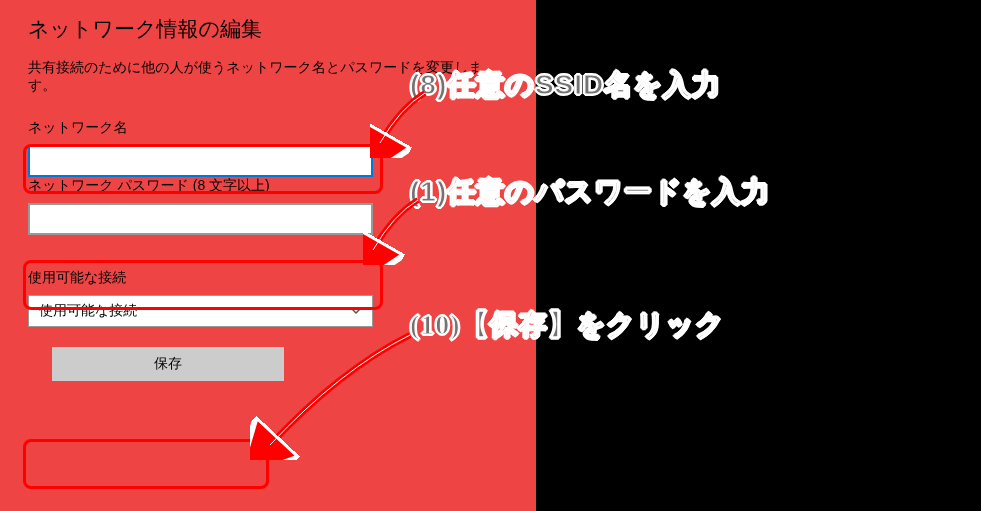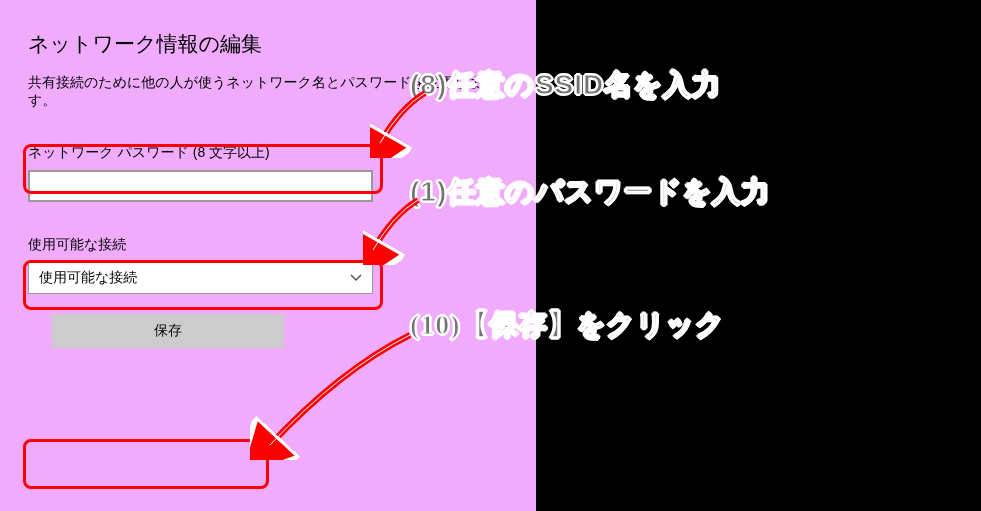--- a/index.html
+++ b/index.html
@@ -10,22 +10,22 @@
       height: 511px;
       position: relative;
       overflow: hidden;
     }
     .dialog {
       position: absolute;
       left: 0;
       top: 0;
       width: 536px;
       height: 511px;
-      background: #f0abfc;
-      padding: 30px 28px;
+      background: #ef4444;
+      padding: 15px 28px;
     }
     .title {
       font-size: 21px;
       font-weight: 400;
       margin-bottom: 16px;
       color: #000;
     }
     .subtitle {
       font-size: 14px;
       color: #000;
@@ -76,21 +76,21 @@
       height: 34px;
       background: #ccc;
       border: none;
       font-size: 14px;
       cursor: pointer;
       font-family: inherit;
       color: #000;
       margin-left: 24px;
     }
     .group-name { margin-top: 6px; }
-    .group-pass { margin-top: 34px; }
+    .group-pass { }
     .group-band { margin-top: 34px; }
 
     .highlight {
       position: absolute;
       border: 3px solid red;
       border-radius: 8px;
       pointer-events: none;
     }
     .hl-name { left: 23px; top: 144px; width: 360px; height: 50px; }
     .hl-pass { left: 23px; top: 260px; width: 360px; height: 50px; }
@@ -117,20 +117,24 @@
       pointer-events: none;
     }
   </style>
 </head>
 <body>
 
 <div class="dialog">
   <div class="title">ネットワーク情報の編集</div>
   <div class="subtitle">共有接続のために他の人が使うネットワーク名とパスワードを変更します。</div>
 
+  <div class="group-name">
+    <label class="field-label">ネットワーク名</label>
+    <input class="input" type="text" value="" style="">
+  </div>
 
   <div class="group-pass">
     <label class="field-label">ネットワーク パスワード (8 文字以上)</label>
     <input class="input secondary" type="text" value="" style="">
   </div>
 
   <div class="group-band">
     <label class="field-label">使用可能な接続</label>
     <div class="select-wrap">
       <span>使用可能な接続</span>

